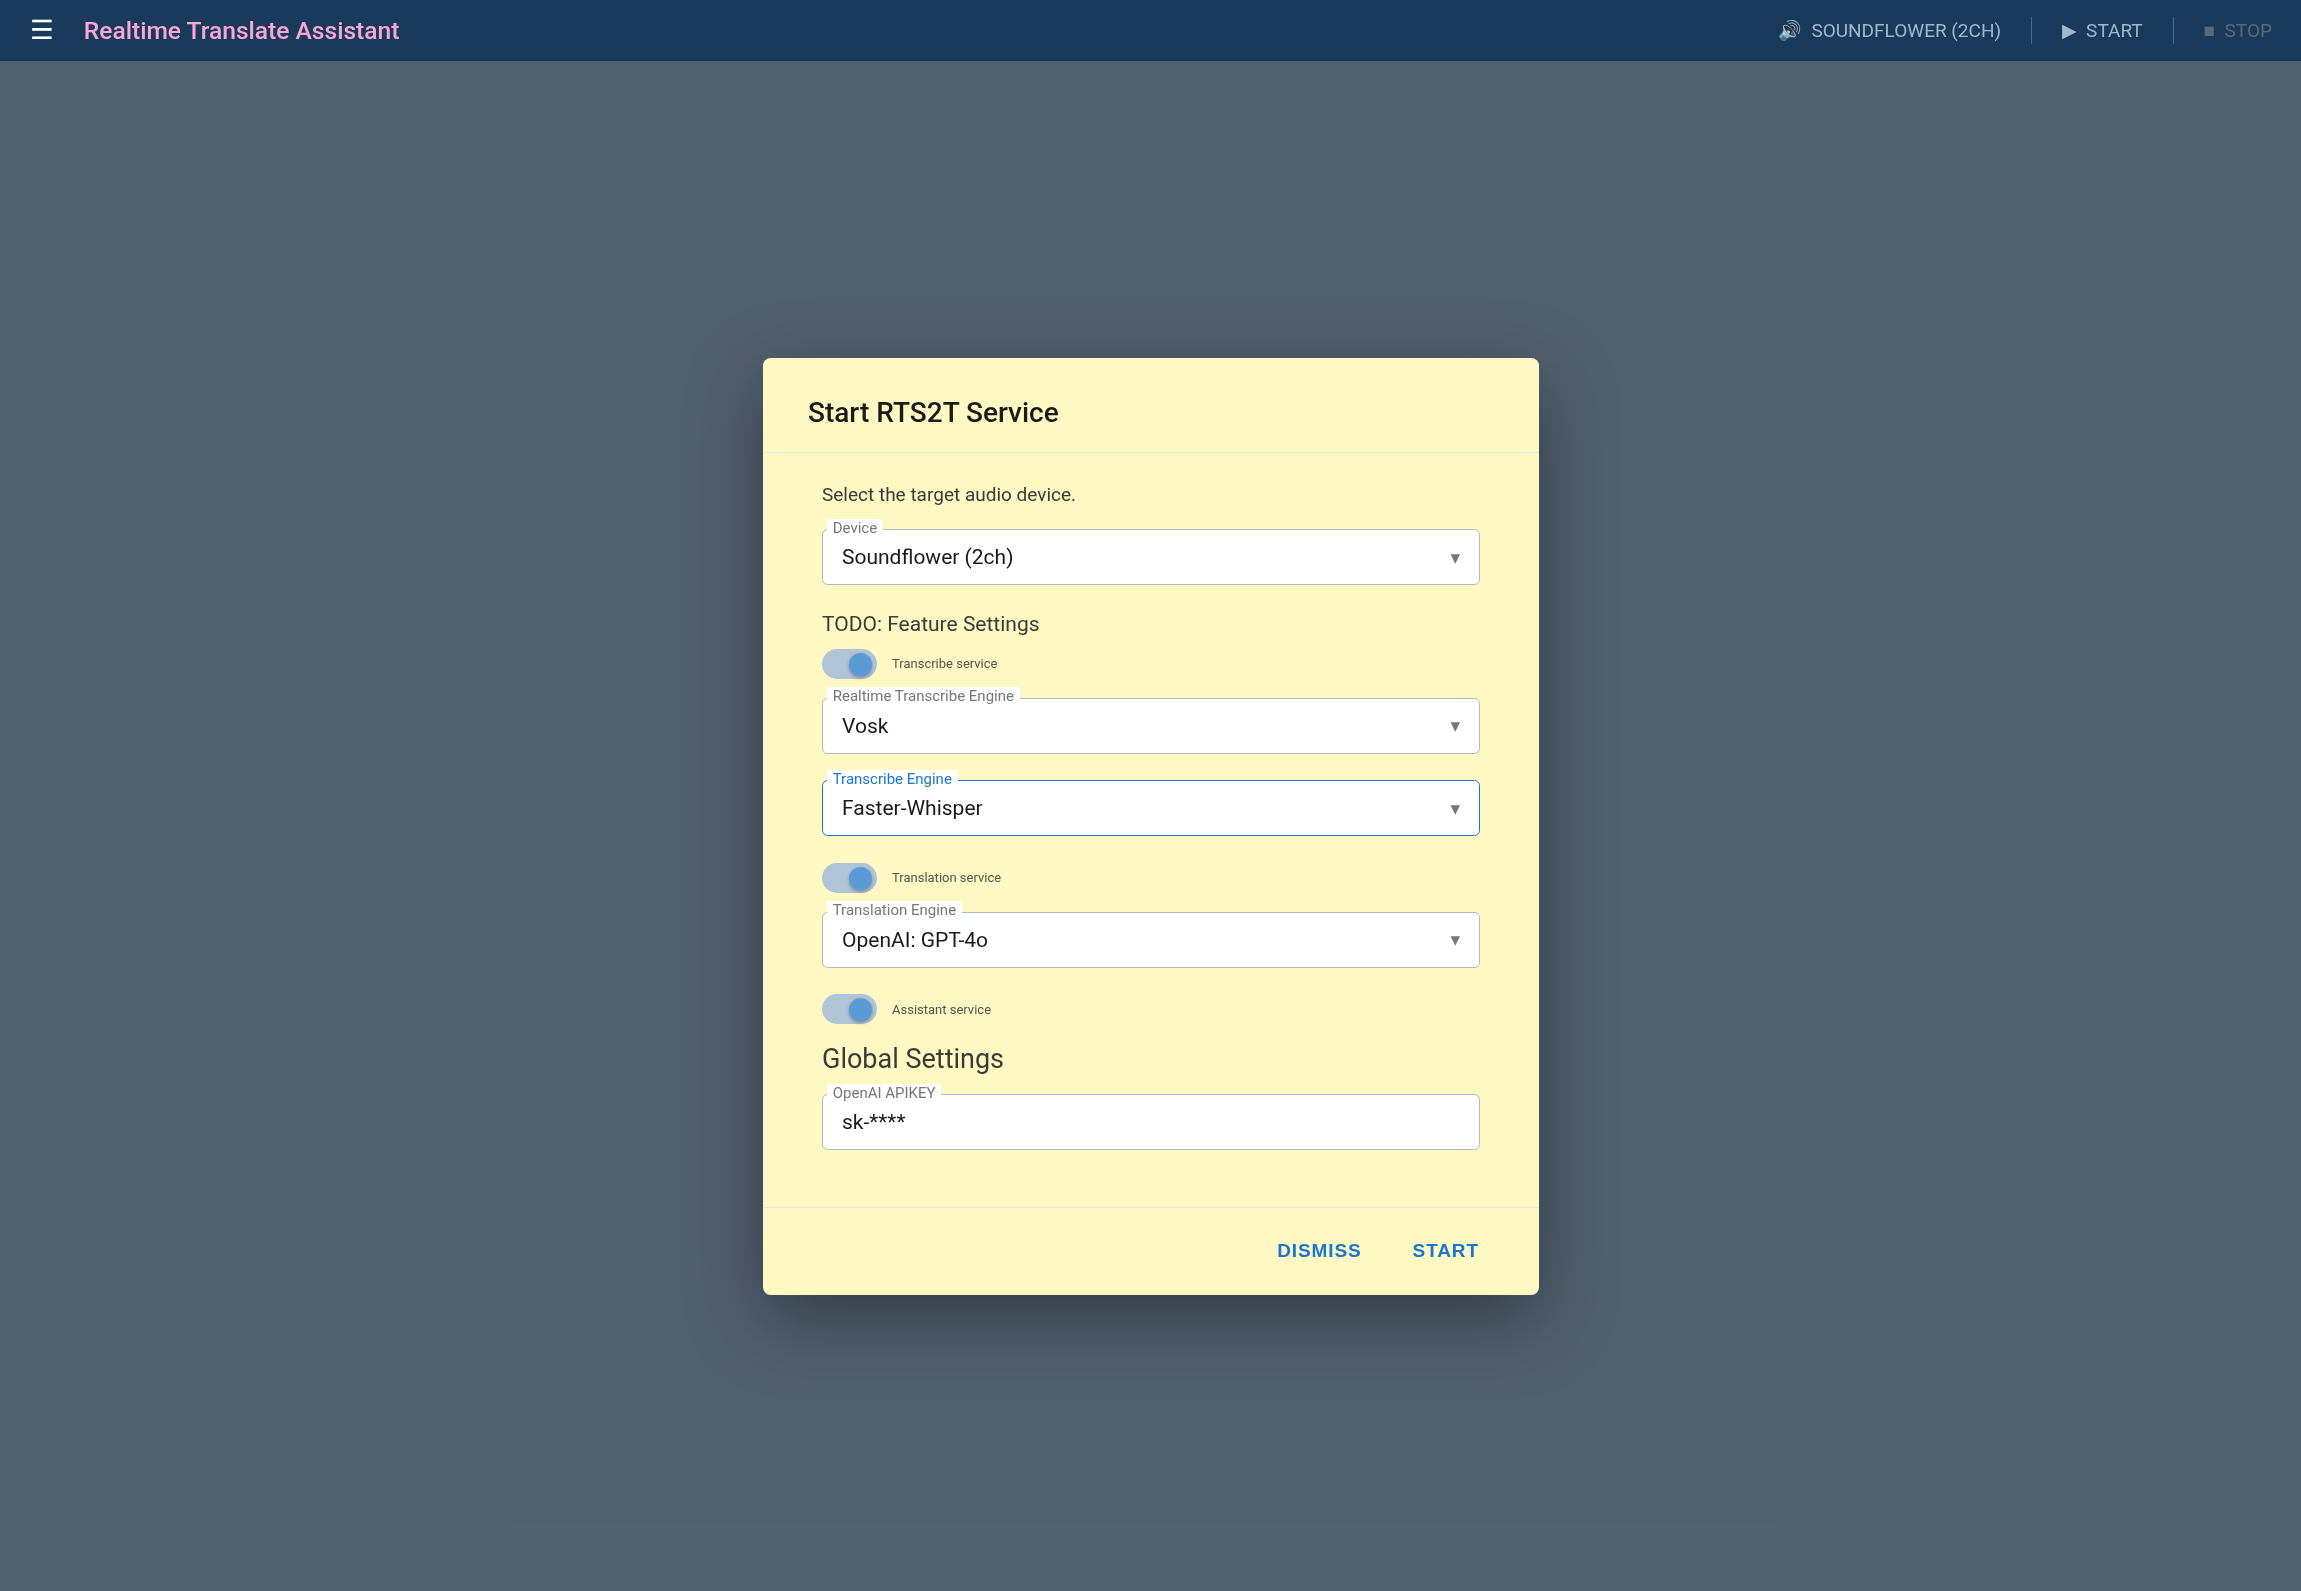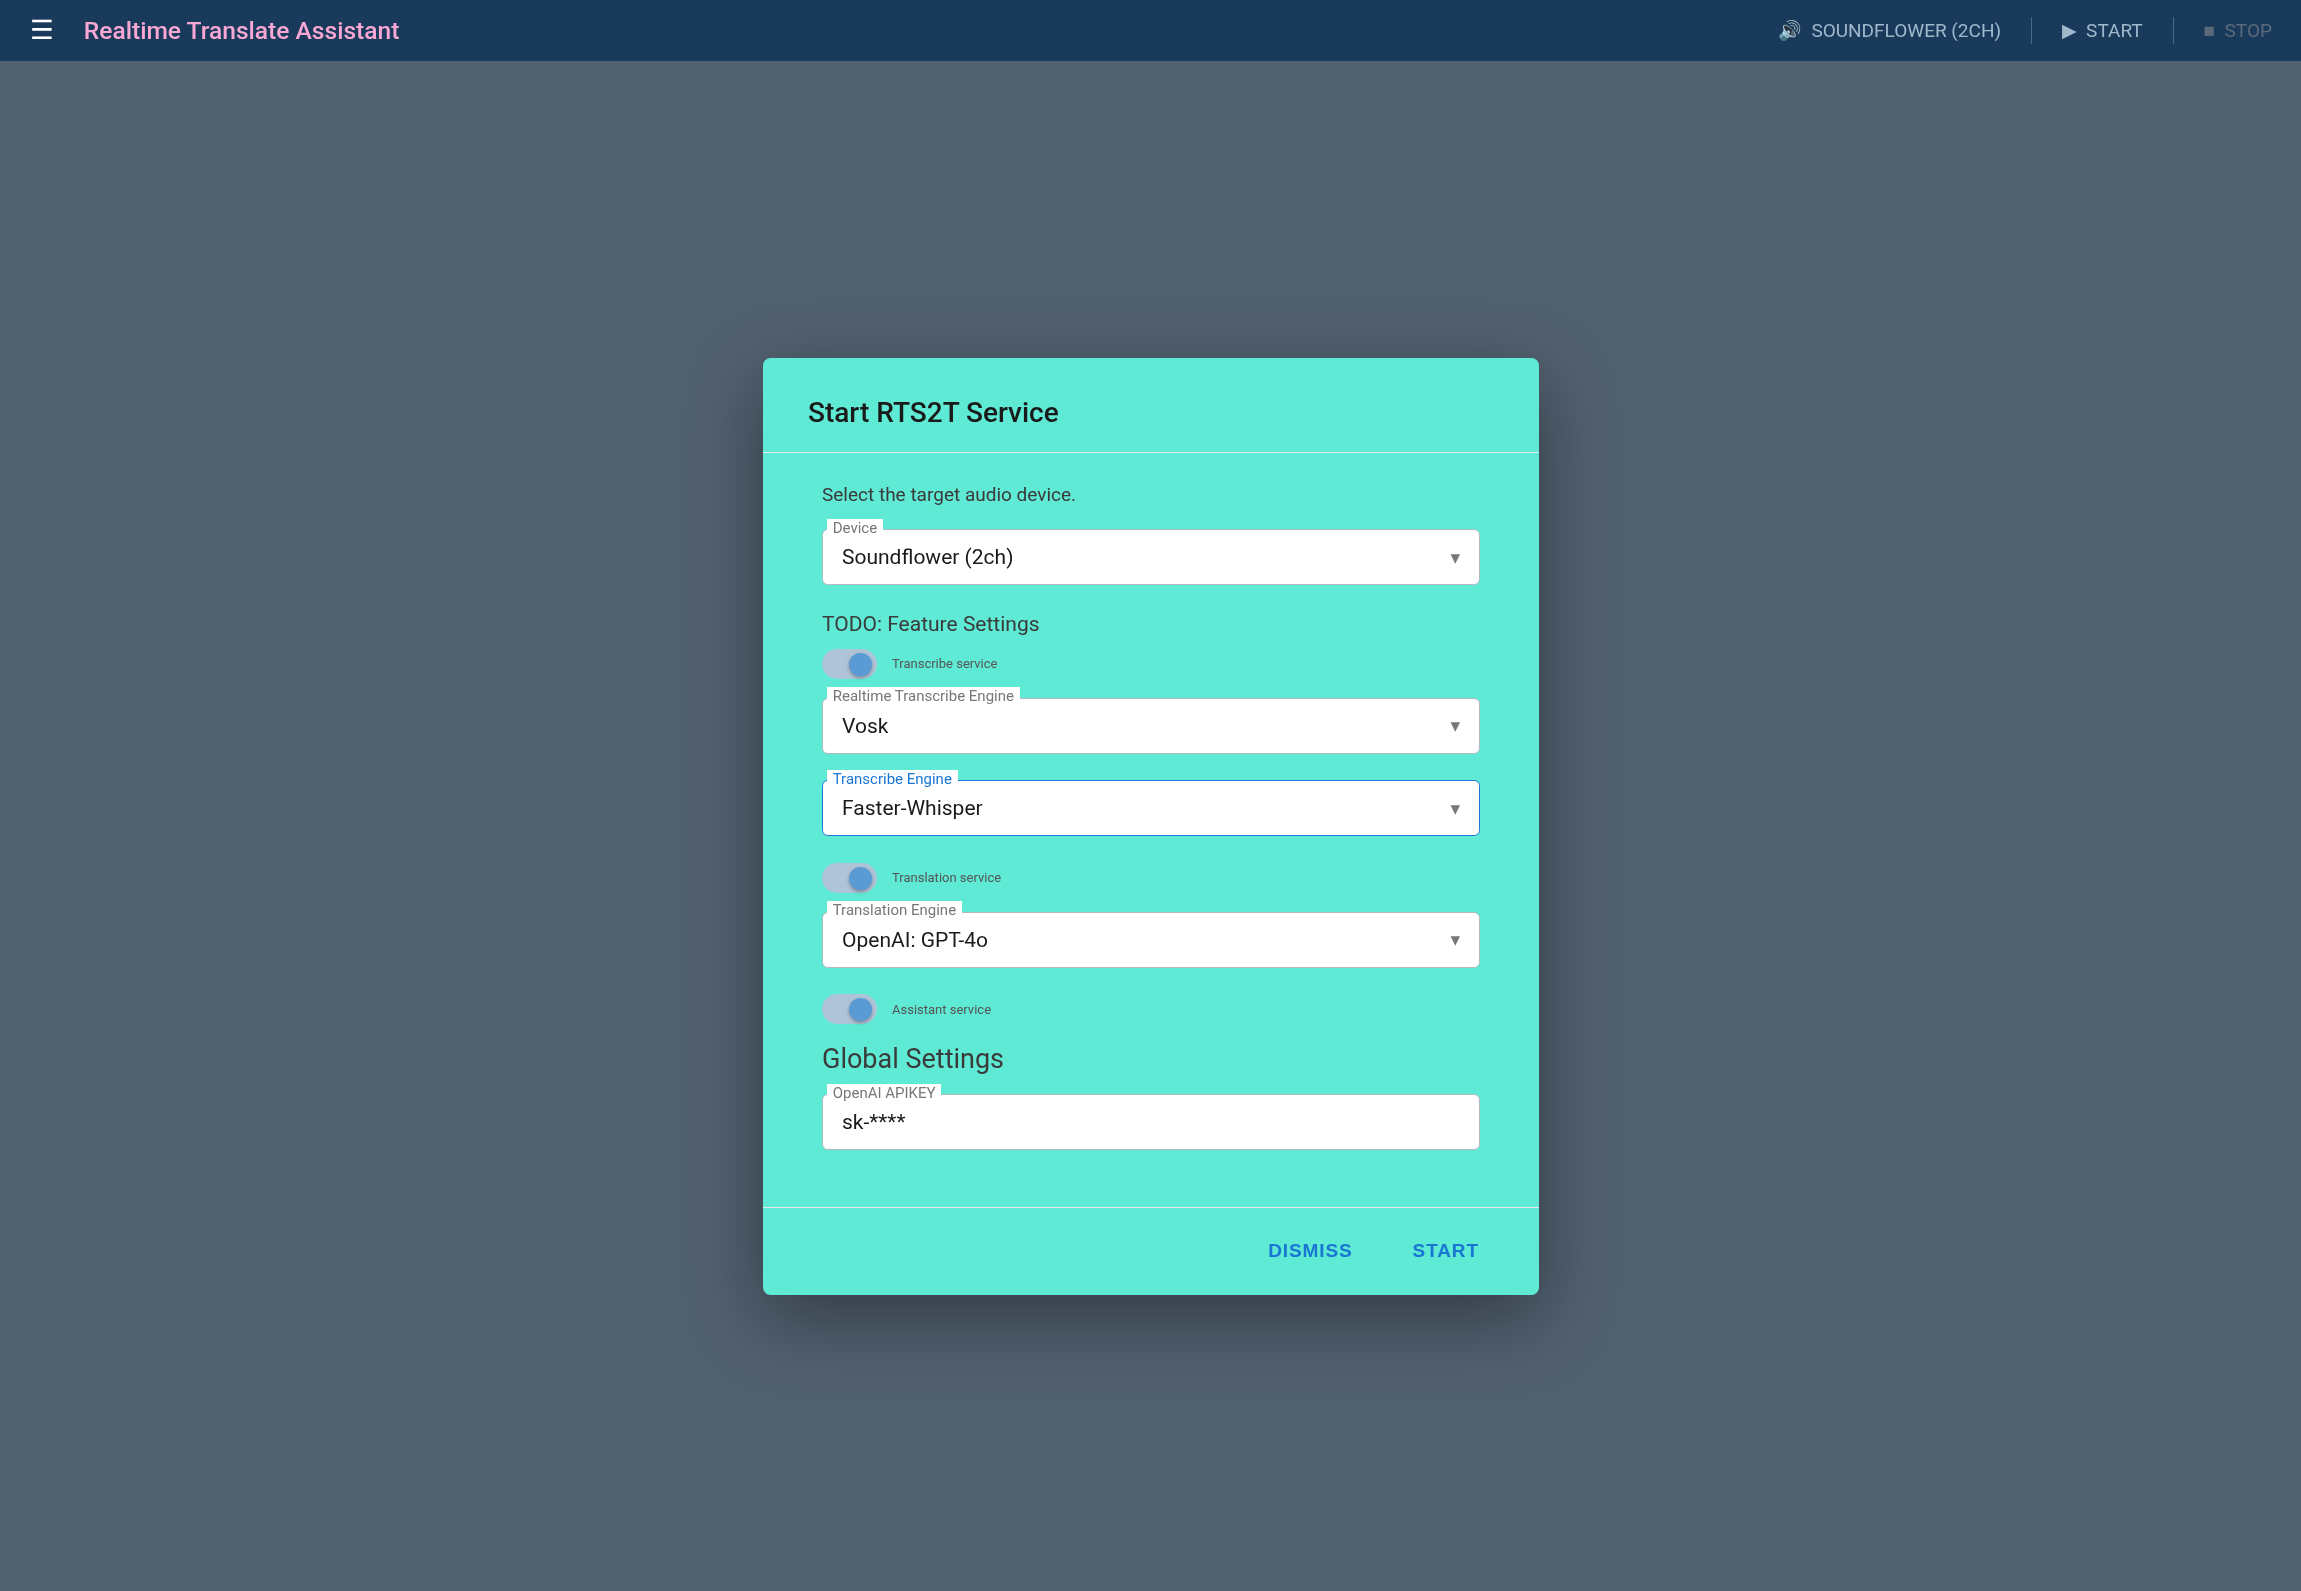--- a/index.html
+++ b/index.html
@@ -82,21 +82,21 @@
       bottom: 0;
       background: rgba(80, 95, 110, 0.75);
       display: flex;
       align-items: center;
       justify-content: center;
       z-index: 10;
     }
 
     
     .modal {
-      background: #5eead4;
+      background: #fef9c3;
       border-radius: 7.6px;
       width: 776px;
       max-height: 1325px;
       box-shadow: 0 23px 76px rgba(0,0,0,0.4);
       display: flex;
       flex-direction: column;
       overflow: hidden;
     }
 
     .modal-header {
@@ -213,21 +213,21 @@
       color: #3a3a3a;
       margin-bottom: 19px;
     }
 
     
     .modal-footer {
       padding: 23px 45px;
       display: flex;
       justify-content: flex-end;
       align-items: center;
-      gap: 30px;
+      gap: 21px;
       border-top: 0.9px solid #e8e8e8;
     }
 
     .btn-dismiss {
       font-size: 19px;
       font-weight: 600;
       color: #1976d2;
       background: none;
       border: none;
       cursor: pointer;

